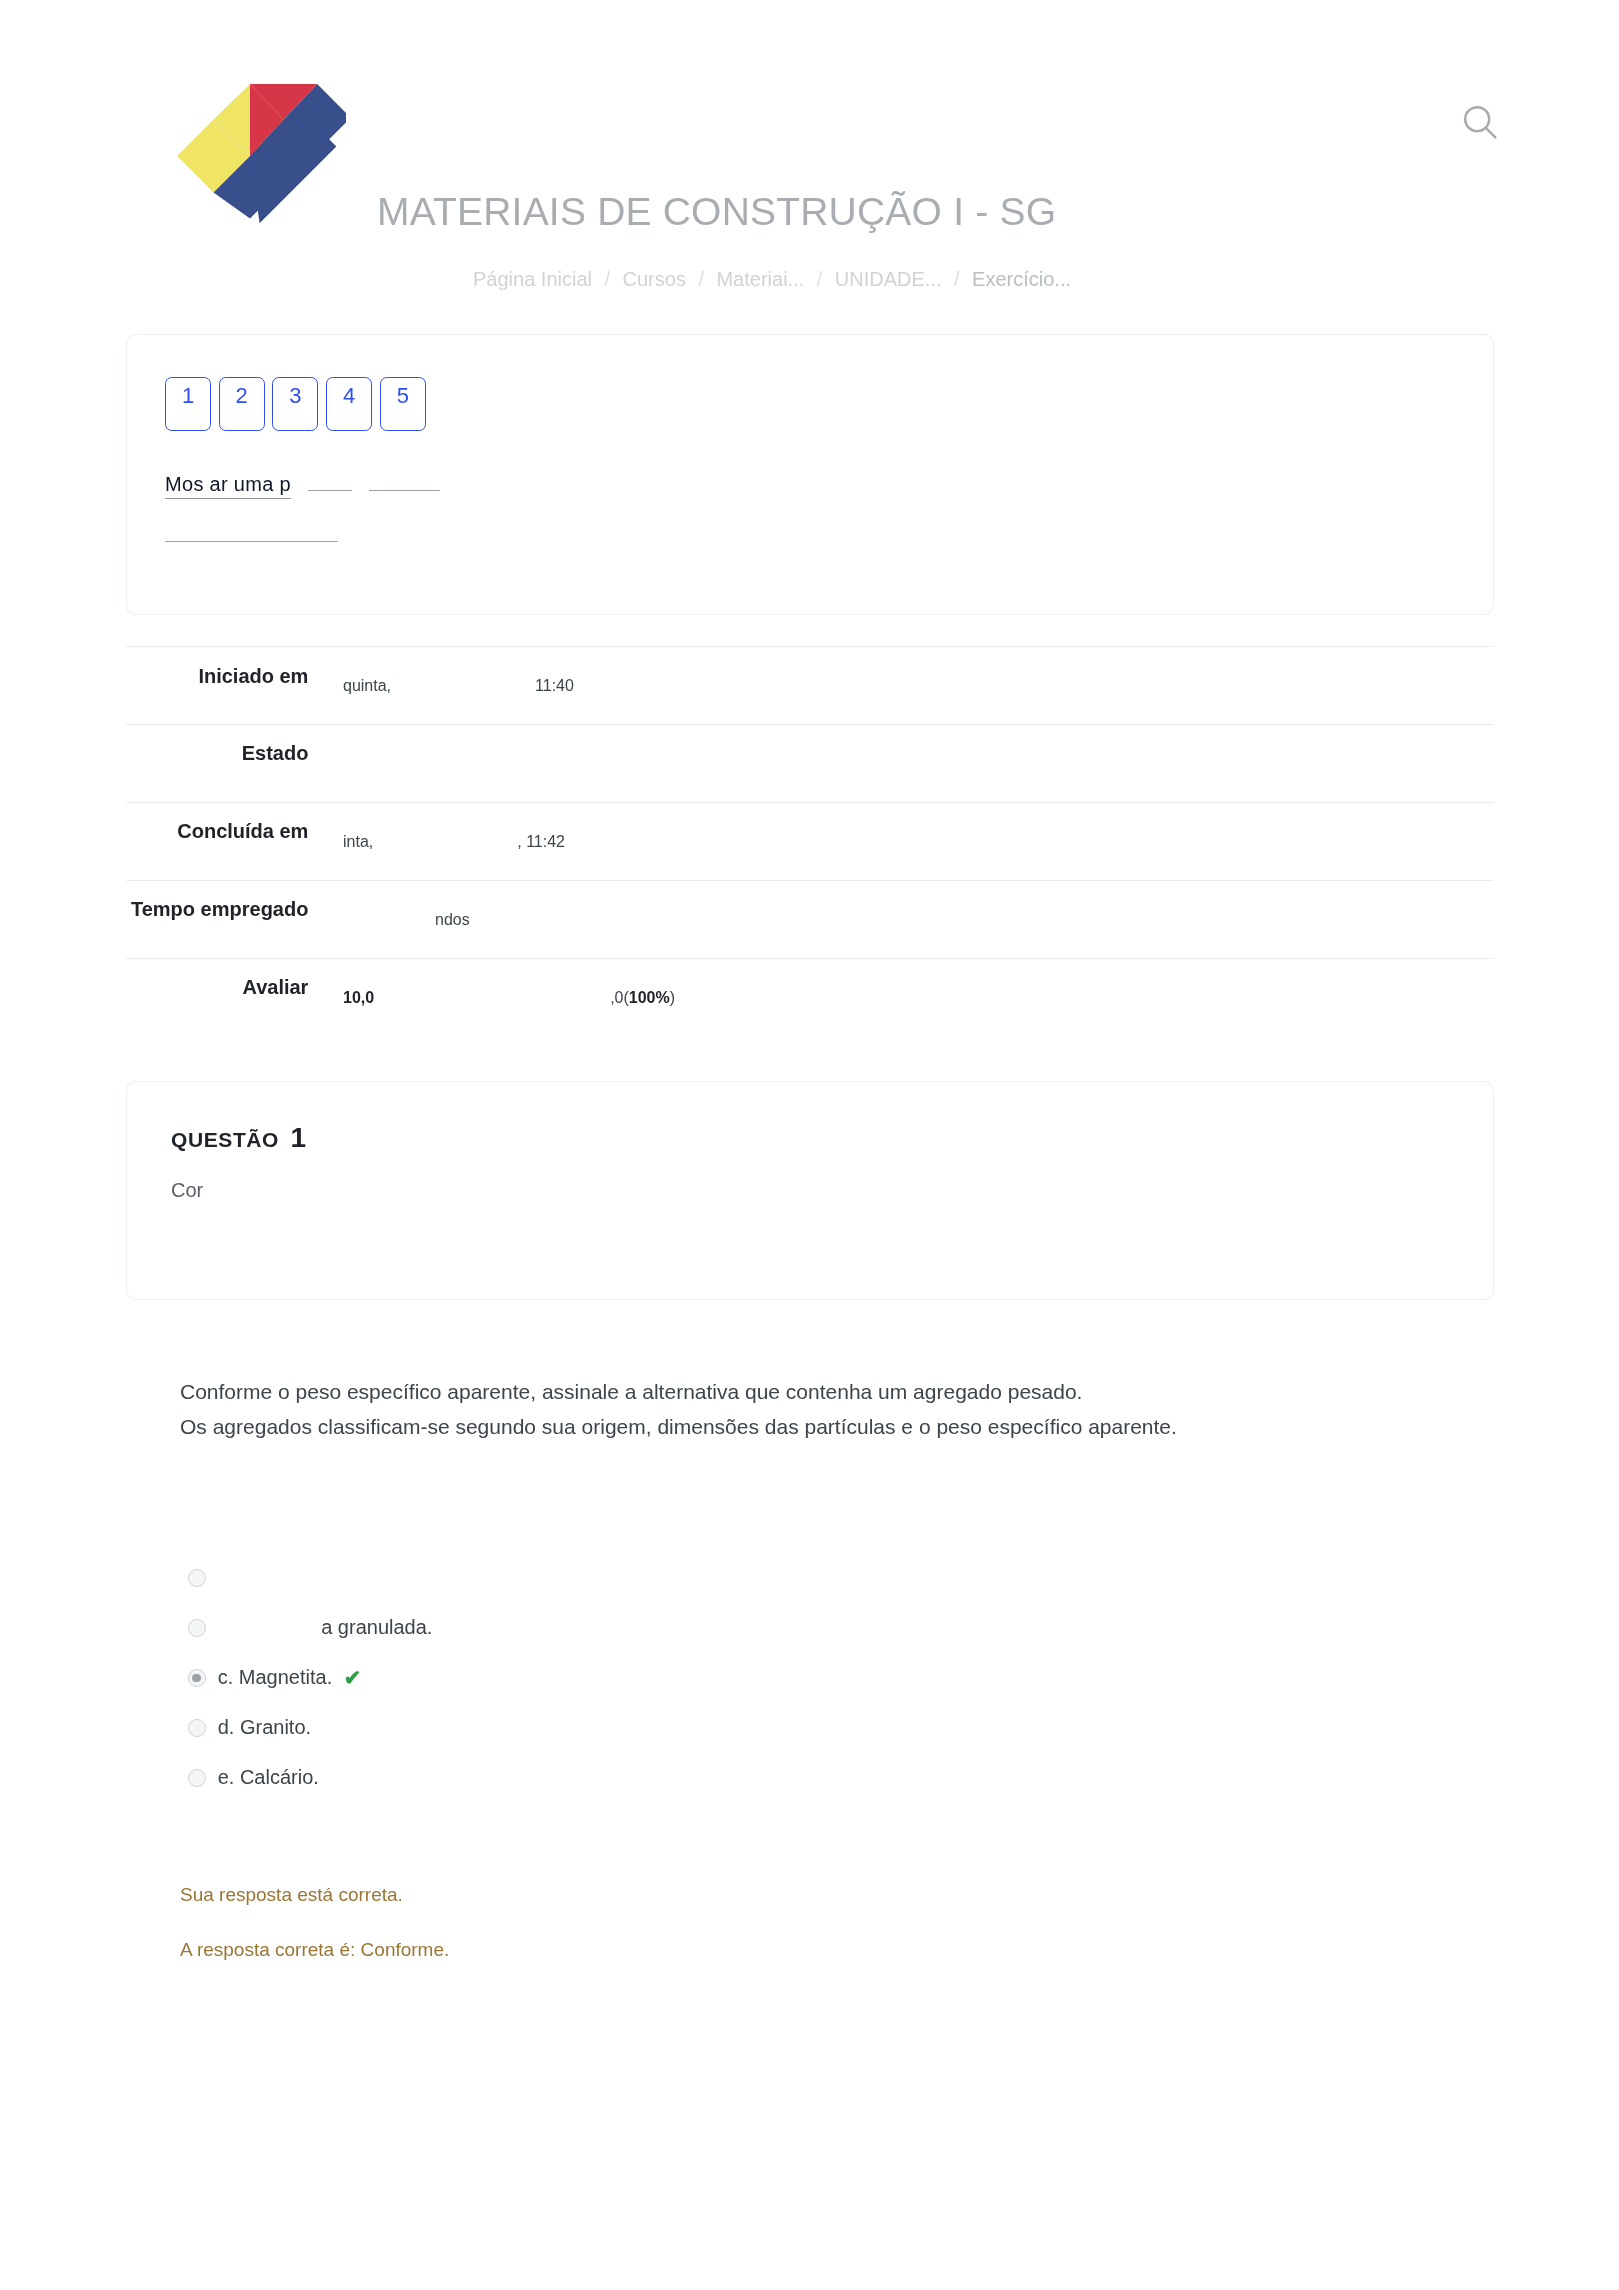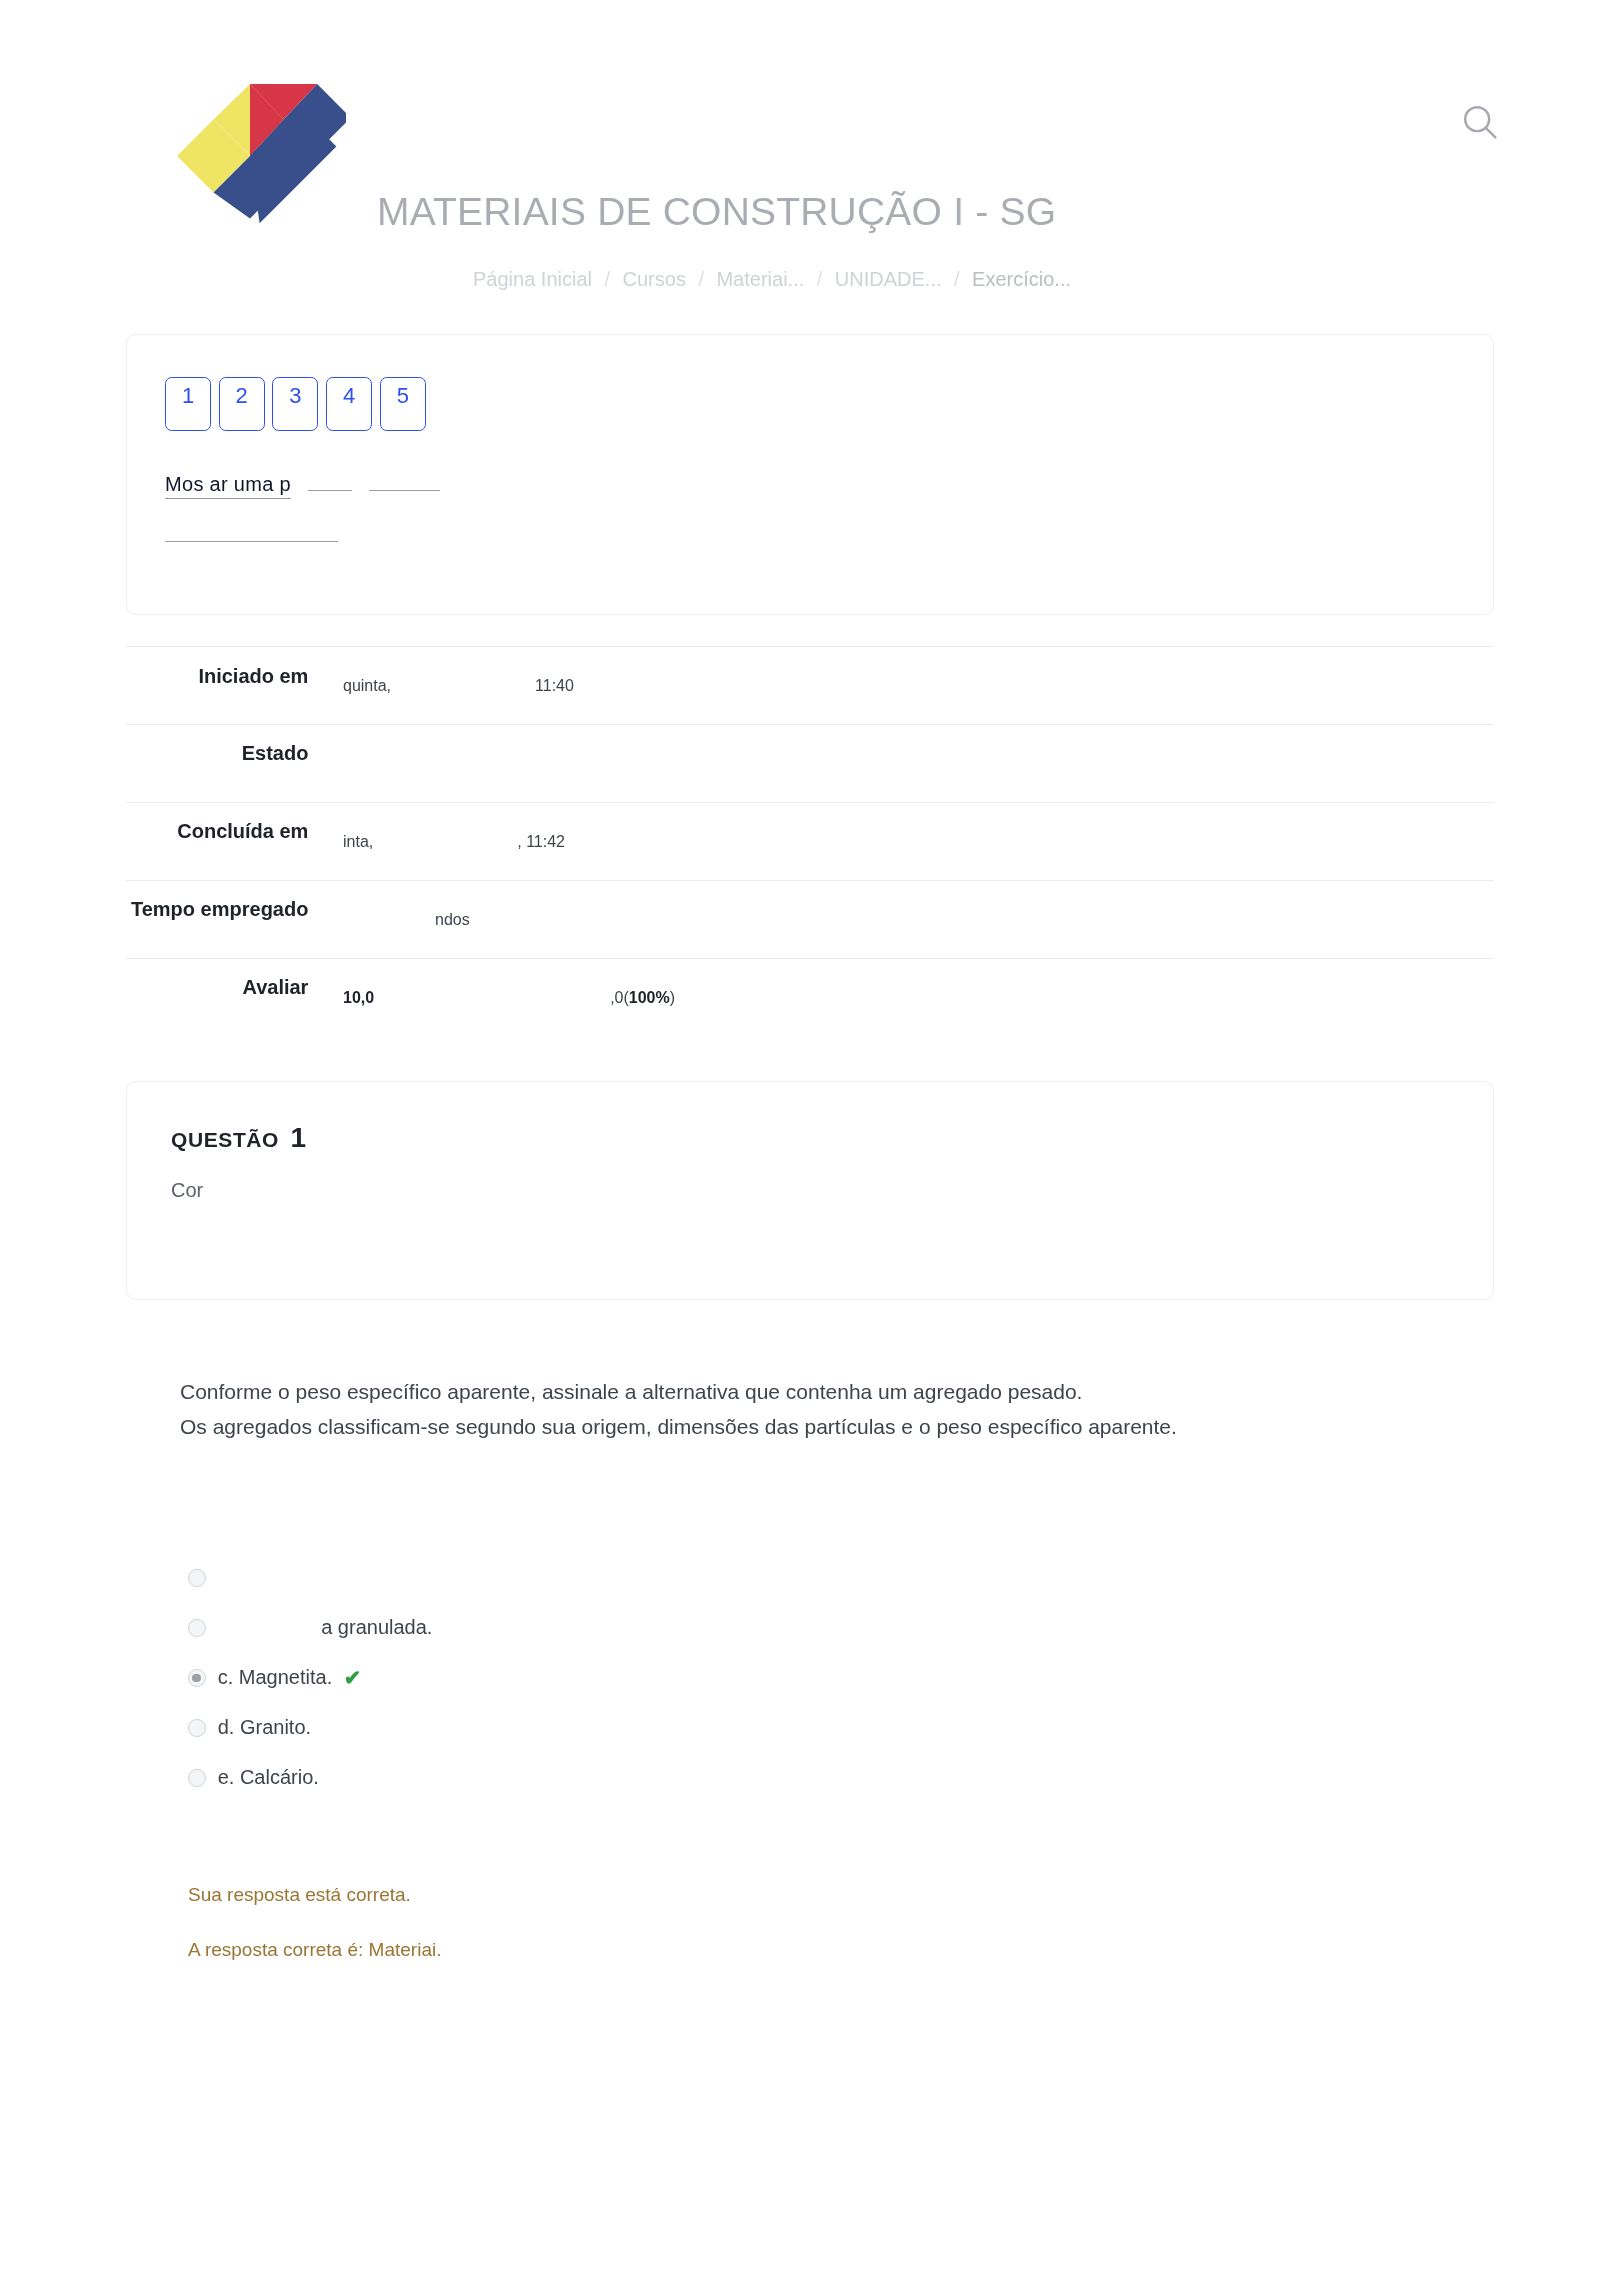--- a/index.html
+++ b/index.html
@@ -245,21 +245,20 @@
   .check-icon {
     color: #2e9d44;
     font-size: 21px;
     line-height: 1;
     font-weight: 700;
   }
 
   .feedback {
     margin-top: 77px;
     padding-left: 0;
-    margin-left: 8px;
   }
   .feedback p {
     font-size: 19px;
     color: #9a7533;
     line-height: 1.6;
     margin-bottom: 25px;
   }
 </style>
 </head>
 <body>
@@ -408,17 +407,17 @@
 
     <div class="answer">
       <span class="radio"></span>
       <span class="answer-label">e. Calcário.</span>
     </div>
 
   </div>
 
   <div class="feedback">
     <p>Sua resposta está correta.</p>
-    <p>A resposta correta é: Materiai.</p>
+    <p>A resposta correta é: Conforme.</p>
   </div>
 
 </div>
 
 
 </body></html>

